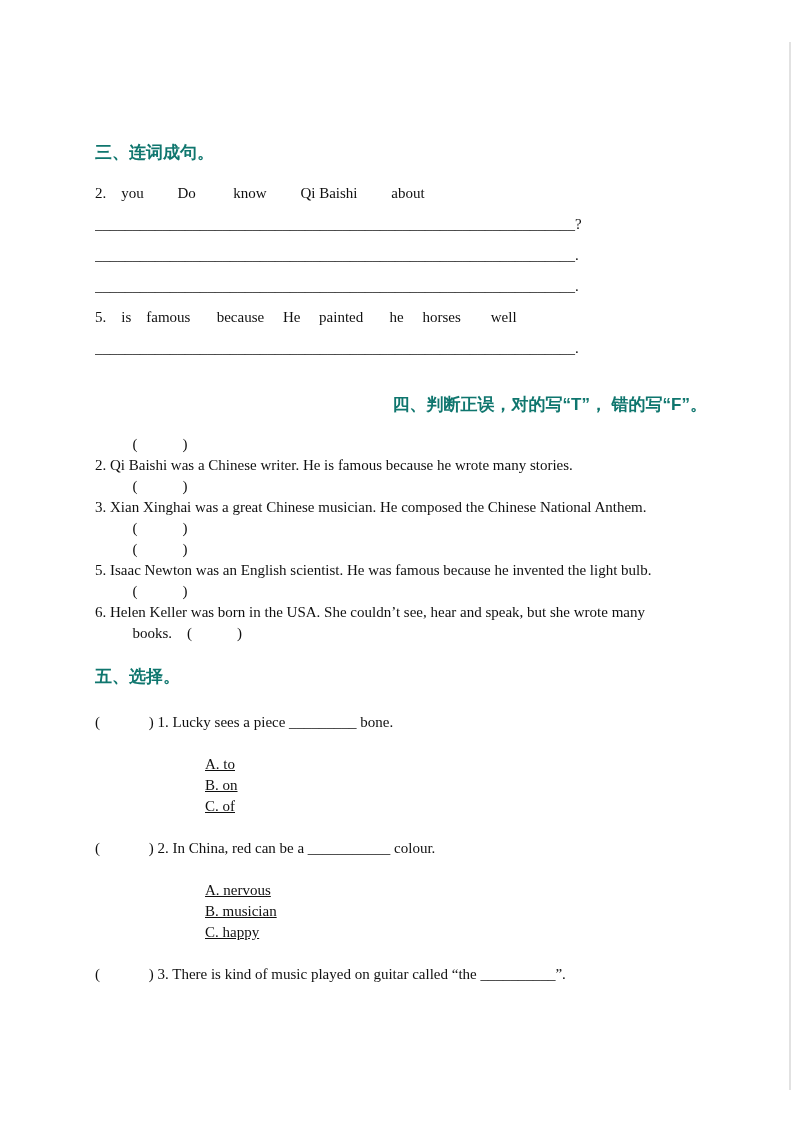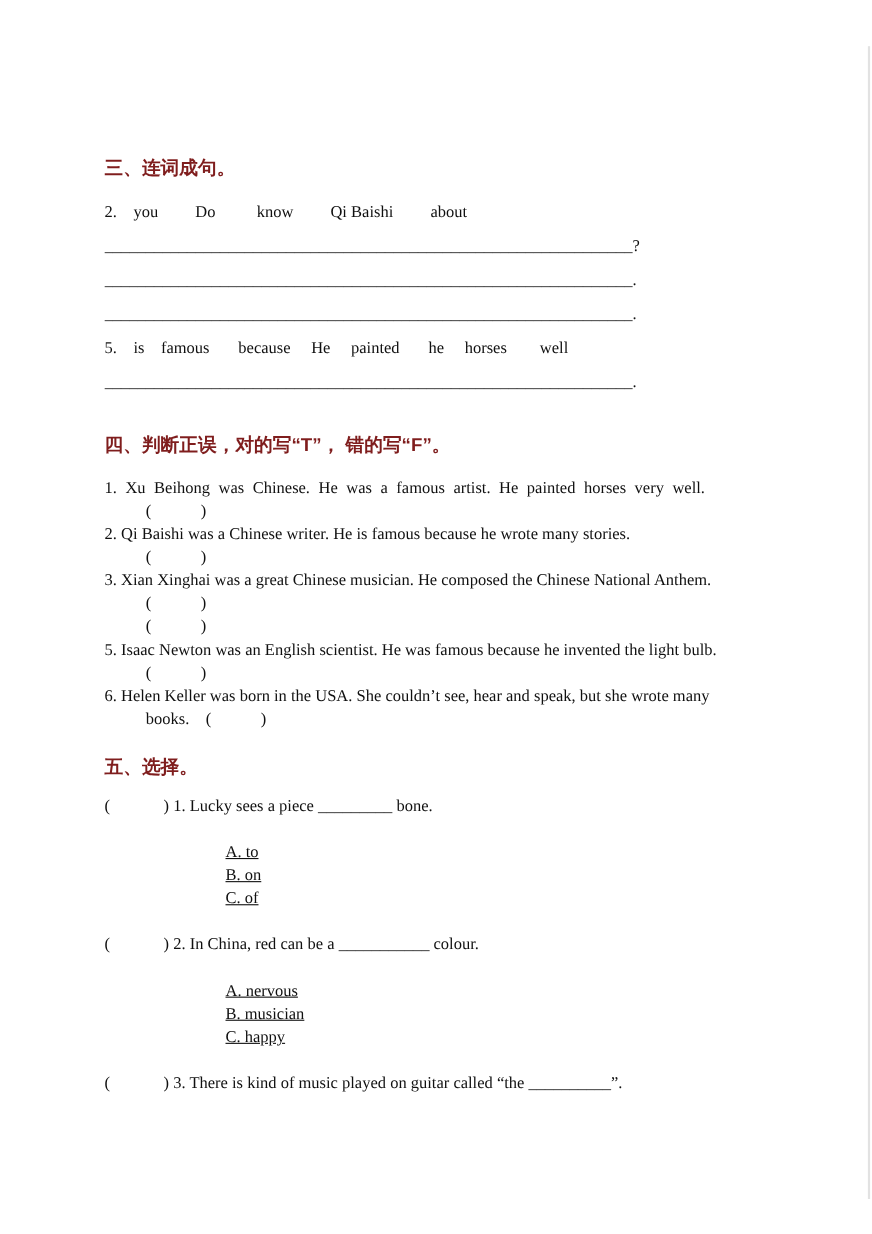--- a/index.html
+++ b/index.html
@@ -23,24 +23,24 @@
     width: 2px;
     height: 1048px;
     background: #e2e2e2;
   }
   .sec-title {
     font-family: "Liberation Sans", sans-serif;
     font-size: 17px;
     font-weight: bold;
     line-height: 22px;
     margin: 0 0 14px 0;
-    color: #7f1d1d;
+    color: #0f766e;
   }
-  .sec-title.mt-s4 { margin-top: 30px; margin-bottom: 18px; }
-  .sec-title.mt-s5 { margin-top: 22px; margin-bottom: 14px; }
+  .sec-title.mt-s4 { margin-top: 30px; margin-bottom: 18px; text-align: right; }
+  .sec-title.mt-s5 { margin-top: 22px; margin-bottom: 24px; }
 
   
   .s3-words, .s3-answer {
     white-space: pre-wrap;
     line-height: 31px;
     height: 31px;
     overflow: hidden;
   }
   
   .s4-line {
@@ -84,21 +84,20 @@
     <div>
       <div class="s3-words">5.    is    famous       because     He     painted       he     horses        well</div>
       <div class="s3-answer">________________________________________________________________.</div>
     </div>
   </div>
 
   <h2 class="sec-title mt-s4">四、判断正误，对的写“T”， 错的写“F”。</h2>
 
   <div>
     <div>
-      <div class="s4-line wide">1. Xu Beihong was Chinese. He was a famous artist. He painted horses very well.</div>
       <div class="s4-line">          (            )</div>
     </div>
     <div>
       <div class="s4-line">2. Qi Baishi was a Chinese writer. He is famous because he wrote many stories.</div>
       <div class="s4-line">          (            )</div>
     </div>
     <div>
       <div class="s4-line">3. Xian Xinghai was a great Chinese musician. He composed the Chinese National Anthem.</div>
       <div class="s4-line">          (            )</div>
     </div>

